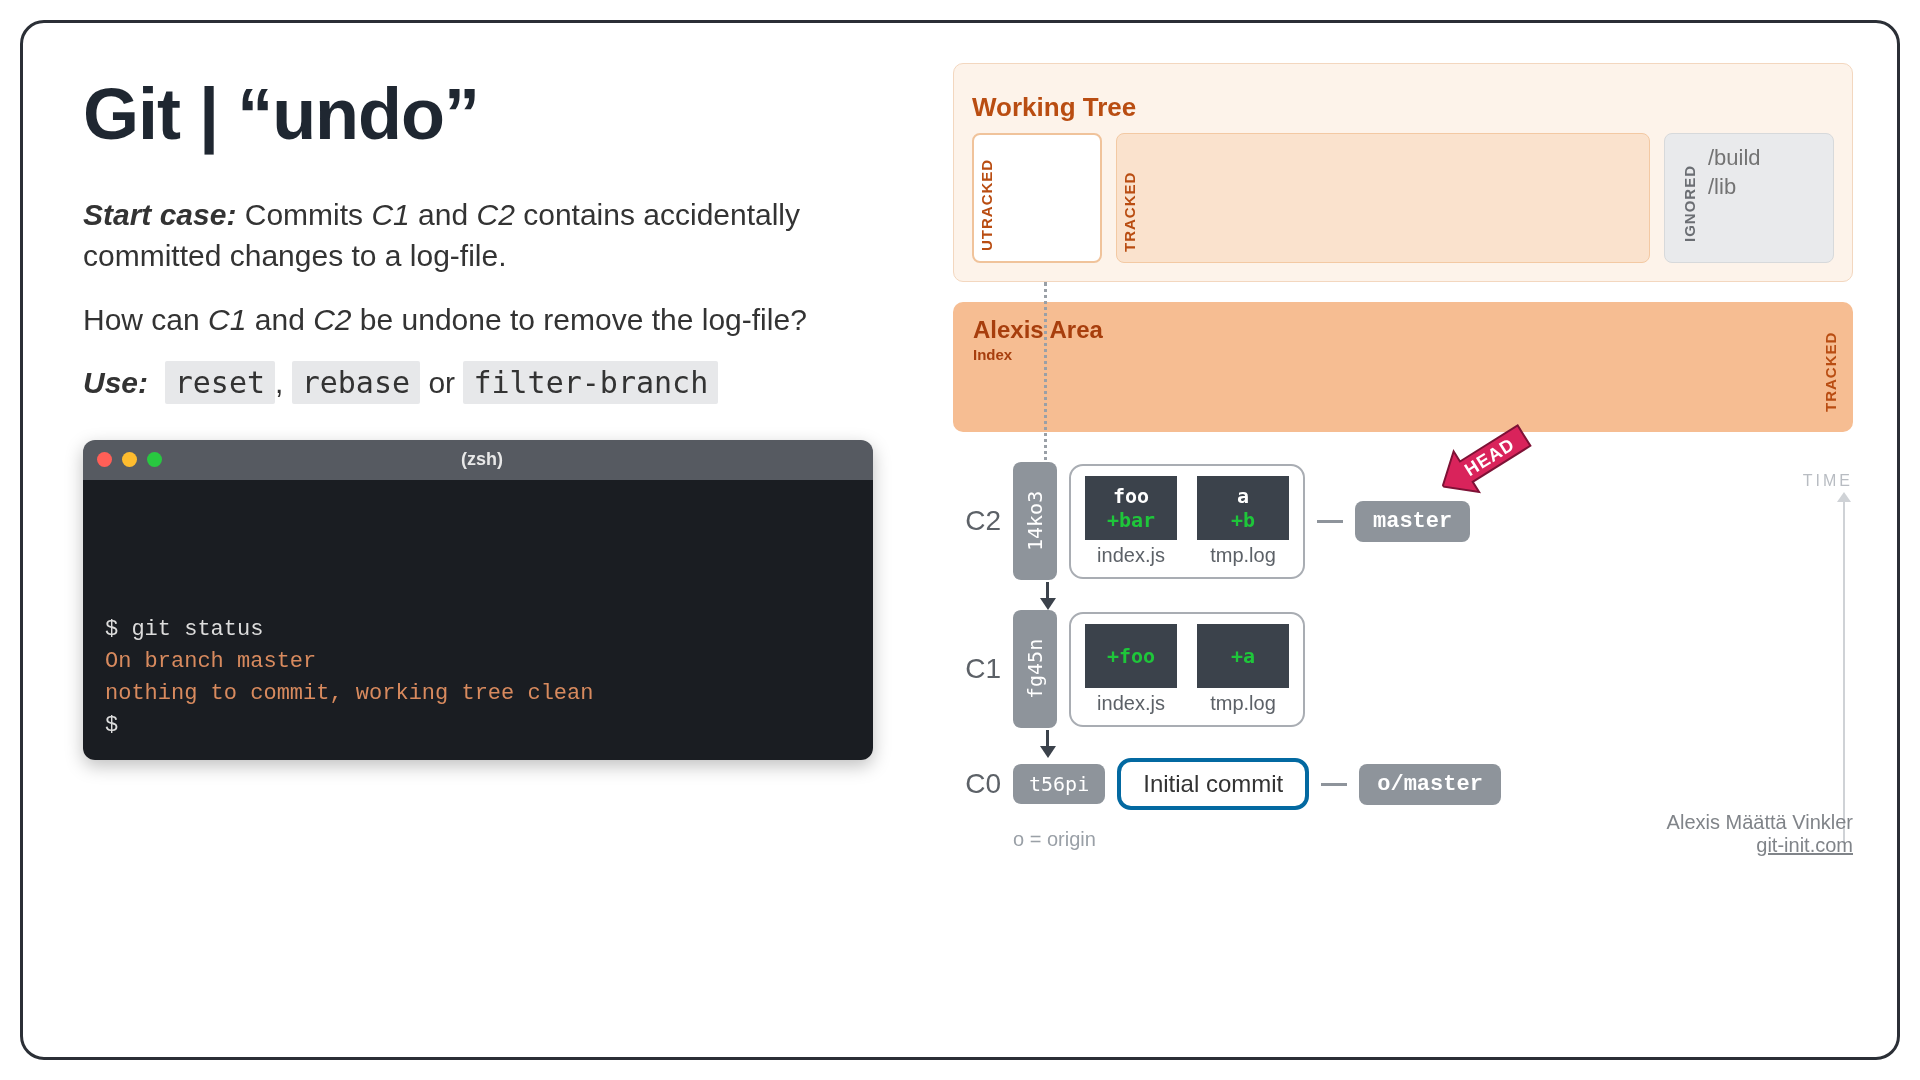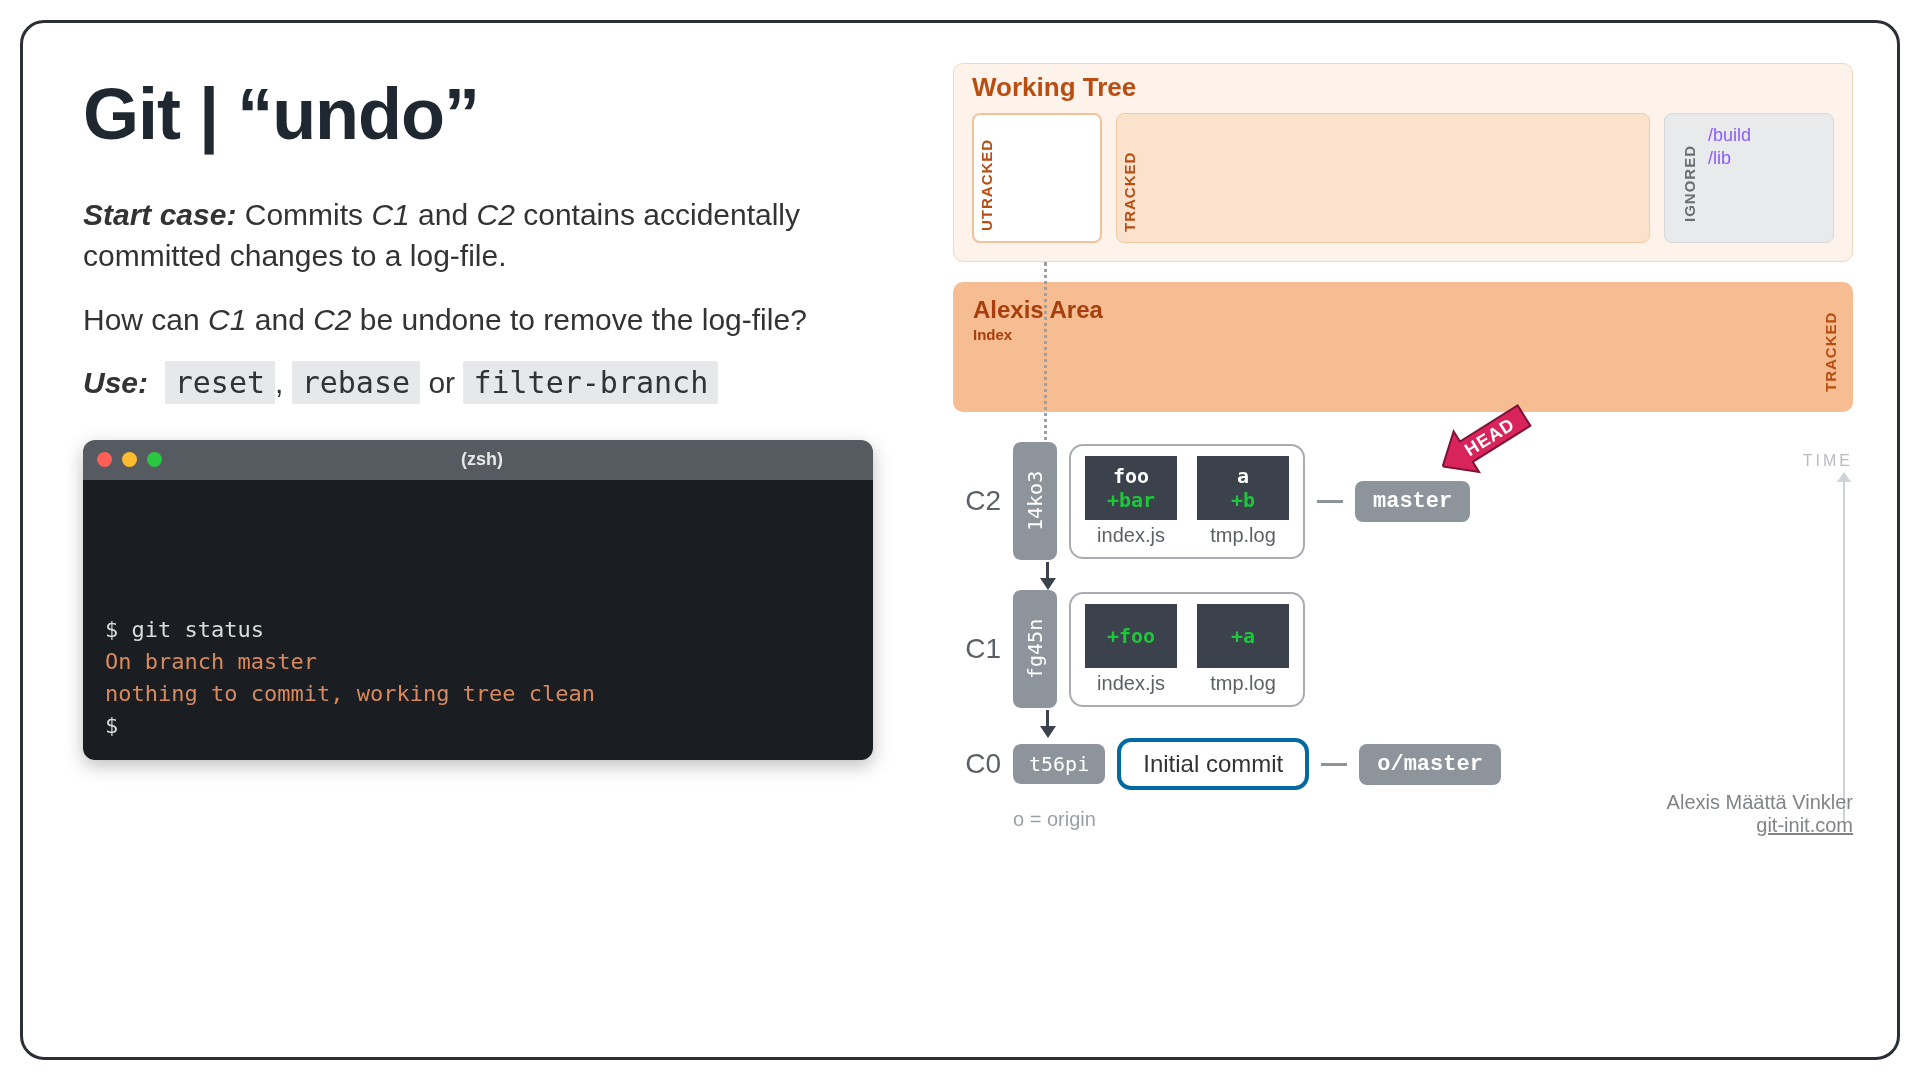--- a/index.html
+++ b/index.html
@@ -78,32 +78,32 @@
     min-height: 280px;
     padding: 18px 22px;
     font-family: ui-monospace, Menlo, Consolas, monospace;
     font-size: 22px;
     color: #dcdcdc;
     display: flex;
     flex-direction: column;
     justify-content: flex-end;
   }
   .term-body .orange { color: #d88a5e; }
-  .term-body .line { white-space: pre; line-height: 1.45; }
+  .term-body .line { white-space: pre; line-height: 1.45; font-family: Liberation Mono, monospace; }
   
   .right {
     position: absolute;
     top: 40px; left: 930px;
     width: 920px;
   }
   .wt-area {
     background: #fdf3ea;
     border: 1px solid #f3d7bf;
     border-radius: 10px;
-    padding: 8px 18px 18px;
+    padding: 28px 18px 18px;
     width: 900px;
   }
   .wt-title { color: #b94d12; font-weight: 800; font-size: 26px; margin-bottom: 10px; }
   .wt-row { display: flex; gap: 14px; align-items: stretch; }
   .wt-box {
     border-radius: 8px;
     position: relative;
     display: flex;
   }
   .wt-untracked {
@@ -127,21 +127,21 @@
   .vlabel {
     writing-mode: vertical-rl;
     transform: rotate(180deg);
     font-size: 15px;
     font-weight: 800;
     letter-spacing: 1px;
     padding: 10px 4px;
     color: #b94d12;
   }
   .vlabel.gray { color: #6b6e73; }
-  .ignored-text { color: #8b5cf6; font-size: 18px; line-height: 1.3; }
+  .ignored-text { color: #737373; font-size: 22px; line-height: 1.3; }
   .staging {
     margin-top: 20px;
     background: #f6bd92;
     border-radius: 10px;
     padding: 14px 20px 34px;
     width: 900px;
     height: 130px;
     position: relative;
   }
   .staging-title { color: #a73e0d; font-weight: 800; font-size: 24px; }

